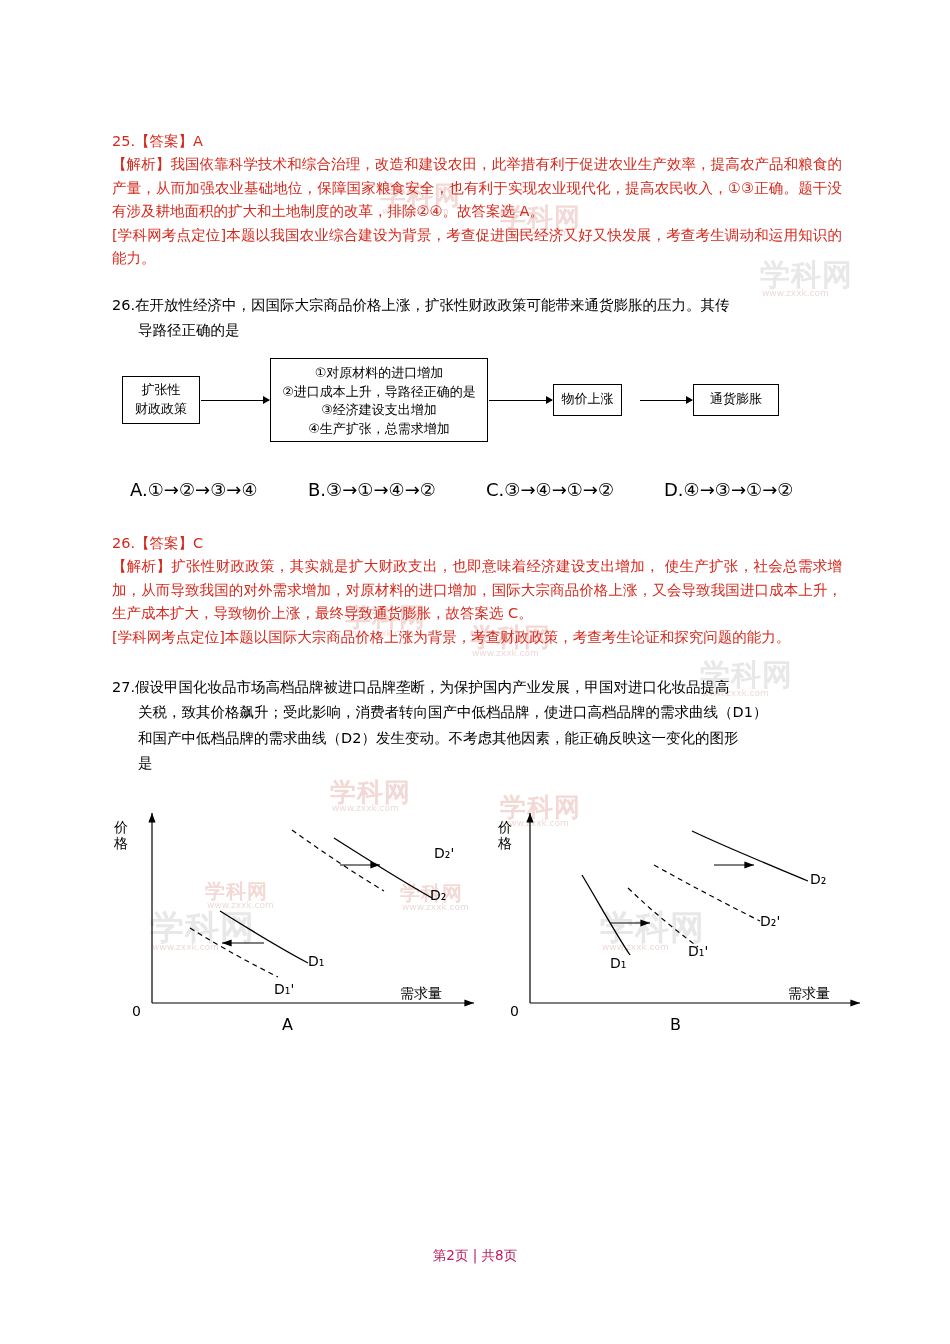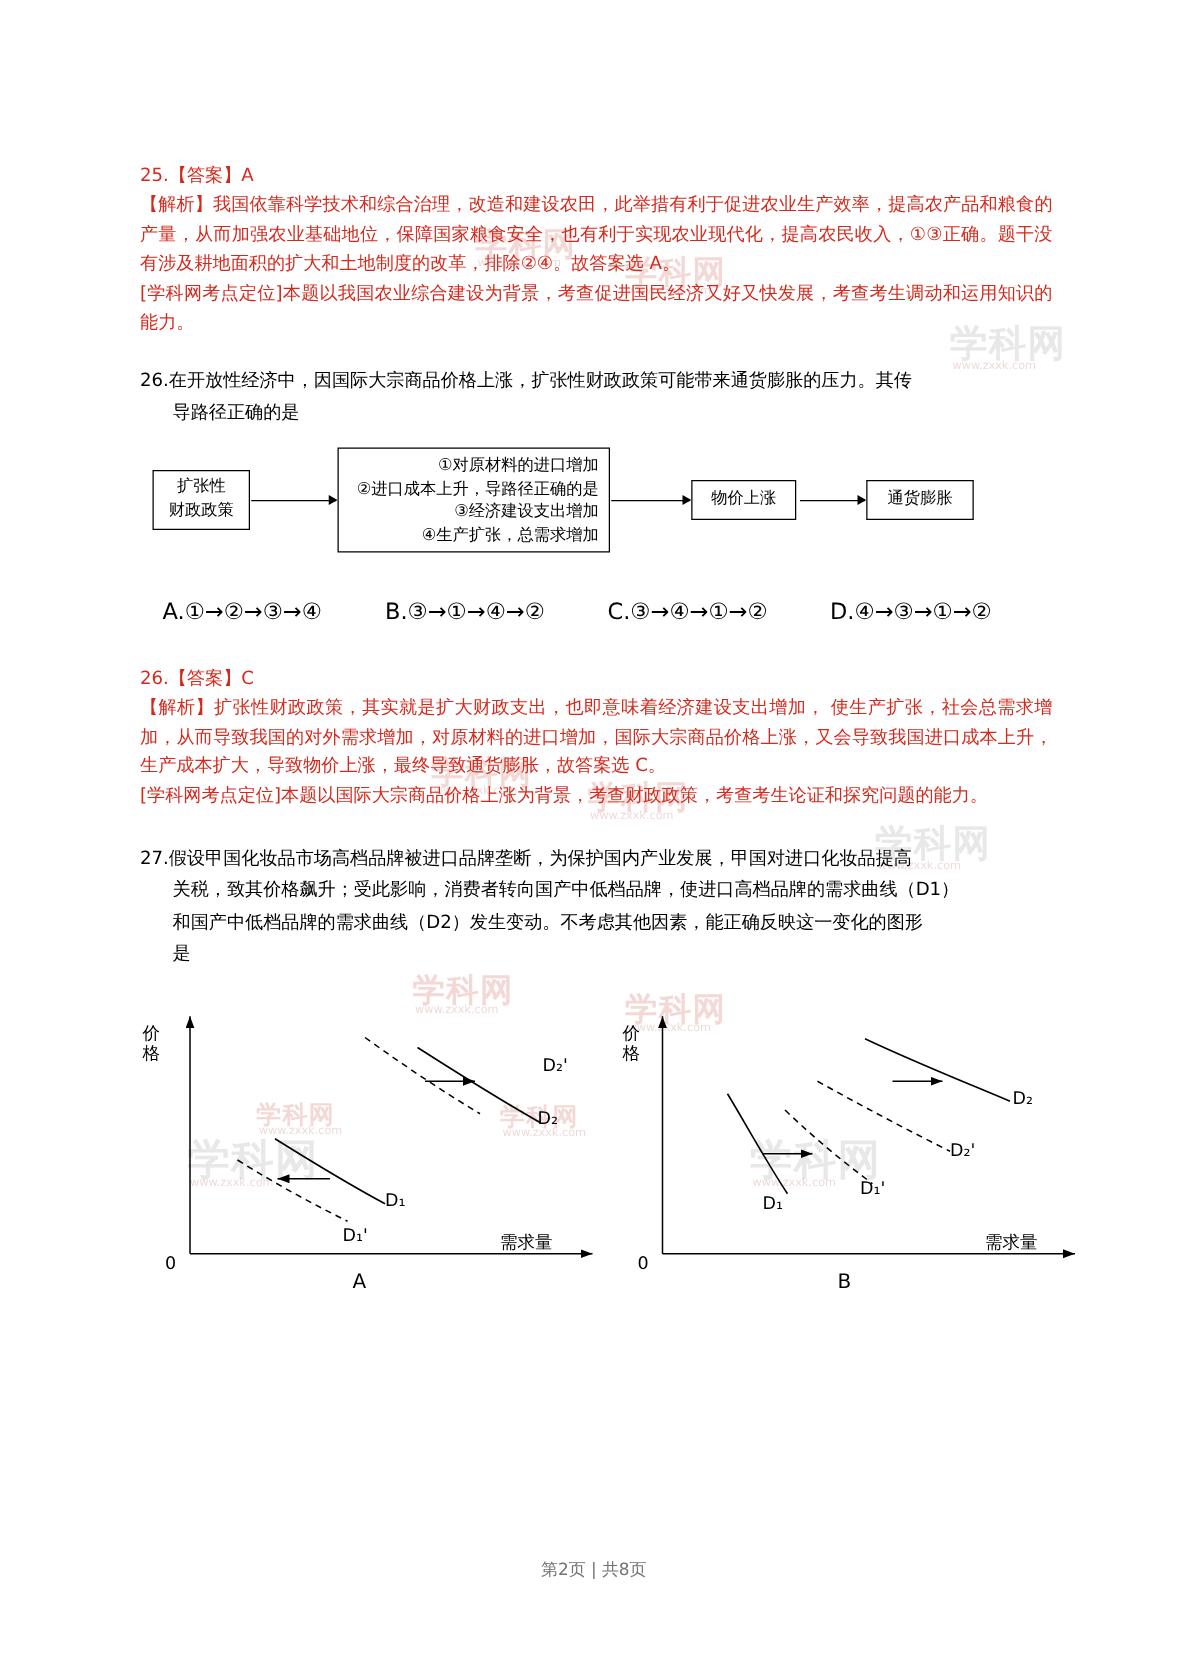--- a/index.html
+++ b/index.html
@@ -65,21 +65,21 @@
     line-height: 1.45;
     background: transparent;
     box-sizing: border-box;
     display: flex;
     align-items: center;
     justify-content: center;
     text-align: center;
   }
   .box.multi {
     display: block;
-    text-align: right;
+    text-align: center;
     padding: 5px 8px;
   }
   .box.multi div { white-space: nowrap; }
   .arrow-h {
     position: absolute;
     height: 1px;
     background: #000;
   }
   .arrow-h:after {
     content: "";
@@ -119,21 +119,21 @@
     text-align: left;
   }
   
   .footer {
     position: absolute;
     left: 0;
     top: 1247px;
     width: 950px;
     text-align: center;
     font-size: 13.5px;
-    color: #737373;
+    color: #be185d;
   }
   
   .wm {
     position: absolute;
     color: rgba(214, 130, 120, 0.30);
     font-size: 26px;
     font-weight: bold;
     letter-spacing: 1px;
     white-space: nowrap;
     pointer-events: none;
@@ -205,21 +205,21 @@
 
       <div class="box multi" style="left:158px; top:2px; width:218px; height:84px;">
         <div>①对原材料的进口增加</div>
         <div>②进口成本上升，导路径正确的是</div>
         <div>③经济建设支出增加</div>
         <div>④生产扩张，总需求增加</div>
       </div>
 
       <div class="arrow-h" style="left:377px; top:44px; width:63px;"></div>
 
-      <div class="box" style="left:441px; top:28px; width:84px; height:32px;align-items:center;">
+      <div class="box" style="left:441px; top:28px; width:69px; height:32px;align-items:center;">
         <span>物价上涨</span>
       </div>
 
       <div class="arrow-h" style="left:528px; top:44px; width:52px;"></div>
 
       <div class="box" style="left:581px; top:28px; width:86px; height:32px;">
         <span>通货膨胀</span>
       </div>
     </div>
 

